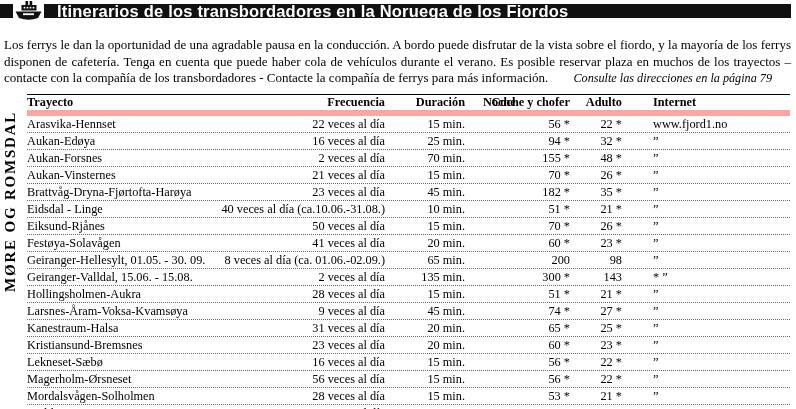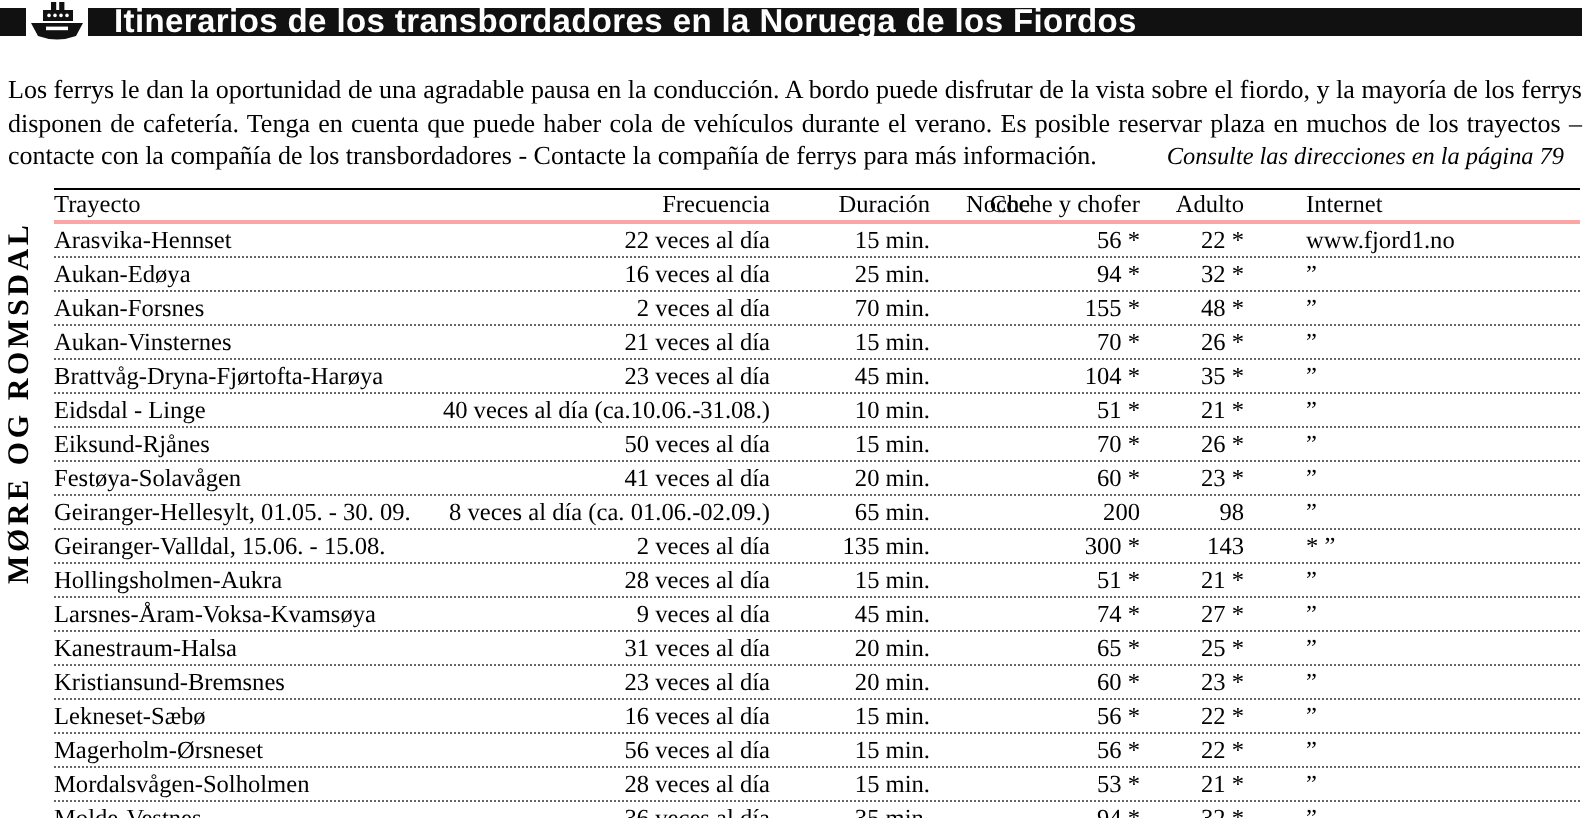--- a/index.html
+++ b/index.html
@@ -17,36 +17,36 @@
     font-family:"Liberation Sans", sans-serif; font-weight:bold; font-size:16.5px;
     padding-left:13px; letter-spacing:0.2px;
   }
 
   
   .intro {
     position:absolute; top:37px; left:4px; width:787px;
     font-size:13px; line-height:16.5px; text-align:justify;
   }
   .page-note {
-    position:absolute; top:71px; right:14px;
+    position:absolute; top:71px; right:24px;
     font-style:italic; font-size:12.2px;
   }
 
   
   .sidebar {
     position:absolute; left:2px; top:292px; width:198px; height:18px;
     transform:rotate(-90deg); transform-origin:0 0;
     font-weight:bold; font-size:15px; letter-spacing:1.8px; white-space:nowrap;
   }
 
   
   .ftable { position:absolute; left:27px; top:94px; width:763px; font-size:12.3px; }
   .thead {
     position:relative; height:15px; line-height:15px;
-    border-top:1px solid #000; border-bottom:2px solid #fca5a5; font-weight:normal;
+    border-top:1px solid #000; border-bottom:6px solid #fca5a5; font-weight:bold;
   }
   .frow { position:relative; height:16px; line-height:16px; border-bottom:1px dotted #666; }
   .cell { position:absolute; top:0; white-space:nowrap; }
   .c-route { left:0; }
   .c-freq  { right:405px; }
   .c-dur   { right:325px; }
   .c-night { left:456px; }
   .c-car   { right:220px; }
   .c-adult { right:168px; }
   .c-inet  { left:626px; }
@@ -128,21 +128,21 @@
     <span class="cell c-car">70 *</span>
     <span class="cell c-adult">26 *</span>
     <span class="cell c-inet">”</span>
   </div>
 
   <div class="frow">
     <span class="cell c-route">Brattvåg-Dryna-Fjørtofta-Harøya</span>
     <span class="cell c-freq">23 veces al día</span>
     <span class="cell c-dur">45 min.</span>
     <span class="cell c-night"></span>
-    <span class="cell c-car">104 *</span>
+    <span class="cell c-car">182 *</span>
     <span class="cell c-adult">35 *</span>
     <span class="cell c-inet">”</span>
   </div>
 
   <div class="frow">
     <span class="cell c-route">Eidsdal - Linge</span>
     <span class="cell c-freq">40 veces al día (ca.10.06.-31.08.)</span>
     <span class="cell c-dur">10 min.</span>
     <span class="cell c-night"></span>
     <span class="cell c-car">51 *</span>

